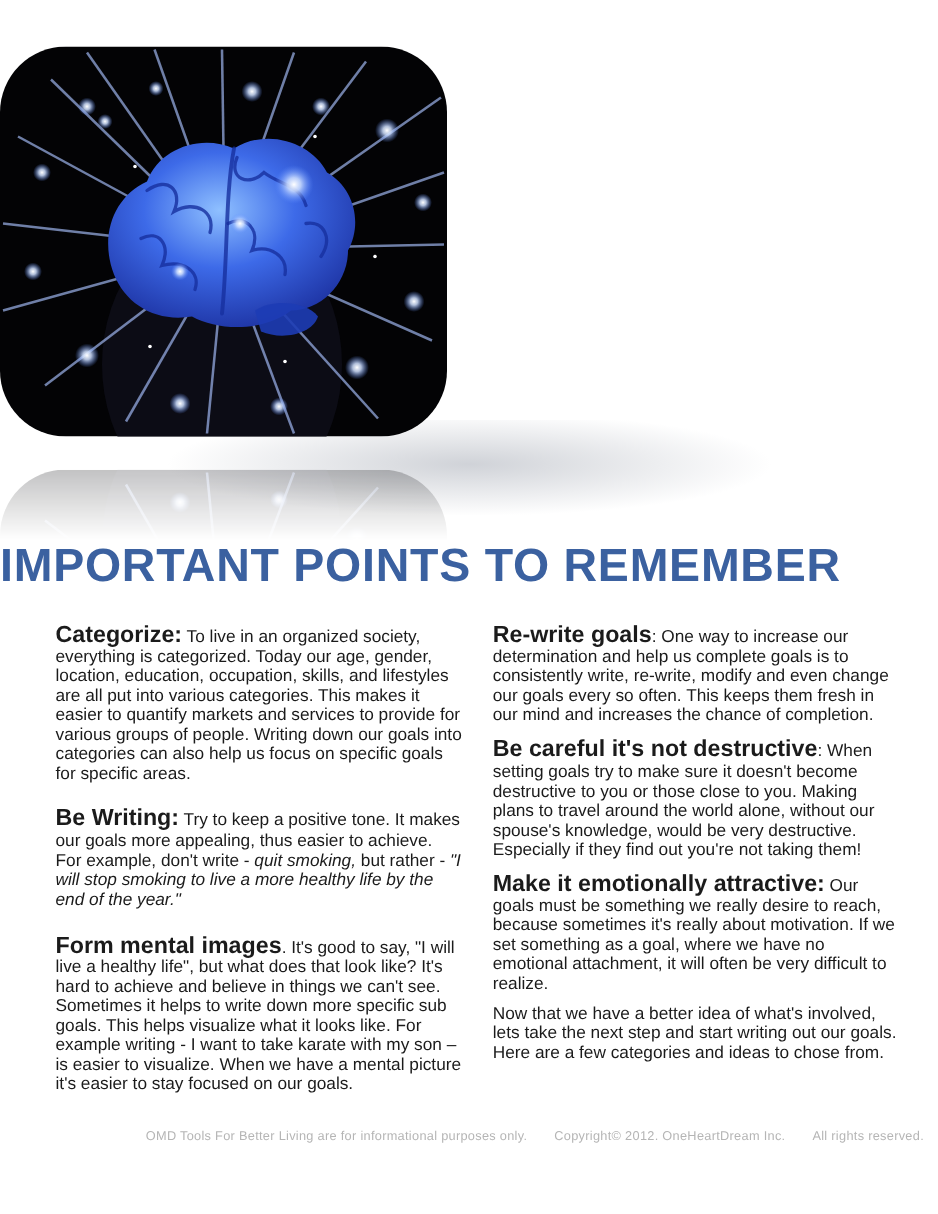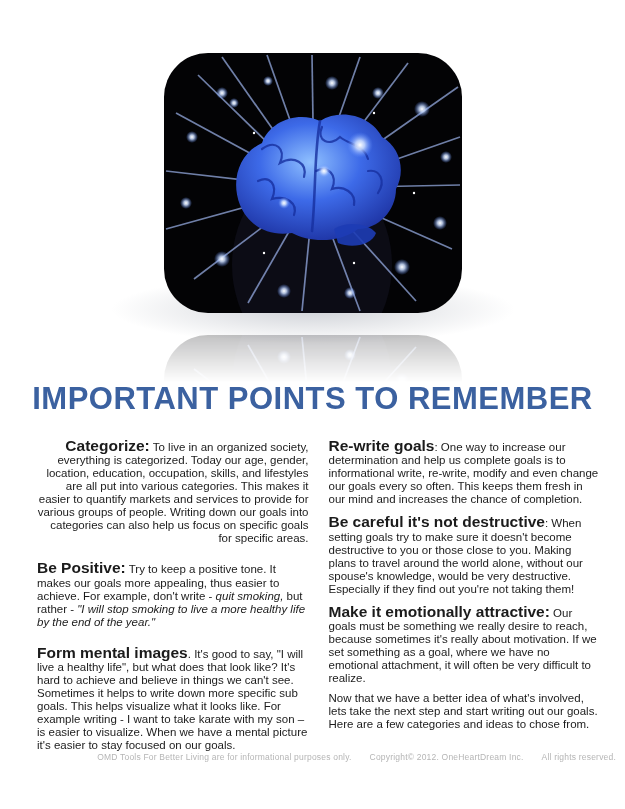--- a/index.html
+++ b/index.html
@@ -1,20 +1,20 @@
 <!DOCTYPE html>
 <html><head>
 <meta charset="utf-8">
 <style>
   html,body{margin:0;padding:0;}
   body{
     width:625px;height:809px;background:#ffffff;position:relative;overflow:hidden;
     font-family:"Liberation Sans",sans-serif;color:#1b1b1b;
   }
-  .hero-wrap{padding-top:53px;display:flex;flex-direction:column;align-items:center;position:relative;gap:22px;}
+  .hero-wrap{padding-top:31px;display:flex;flex-direction:column;align-items:flex-start;position:relative;gap:22px;}
   .halo{
     position:absolute;top:280px;left:50%;transform:translateX(-50%);
     width:560px;height:92px;z-index:0;
     background:radial-gradient(ellipse 50% 52% at 50% 32%, rgba(150,156,168,0.45), rgba(255,255,255,0) 72%);
   }
   .hero{width:298px;height:260px;position:relative;z-index:2;line-height:0;}
   .hero svg{display:block;}
   .reflection{
     width:298px;height:52px;overflow:hidden;opacity:0.28;position:relative;z-index:1;
     -webkit-mask-image:linear-gradient(to bottom, rgba(0,0,0,0.85), rgba(0,0,0,0) 92%);
@@ -22,21 +22,21 @@
     line-height:0;
   }
   .reflection svg{transform:scaleY(-1);display:block;}
   .page-title{
     position:relative;z-index:3;margin:-28px 0 0;text-align:center;
     font-size:31px;font-weight:bold;letter-spacing:0.5px;color:#3b61a0;line-height:36px;
   }
   .content{display:flex;gap:20px;padding:20px 25px 0 37px;position:relative;z-index:3;}
   .col{flex:1;min-width:0;}
   .para{font-size:11.5px;line-height:13px;margin:0 0 14px;}
-  .para.mb-lg{text-align:right;}
+  .para.mb-lg{}
   .para.mb-md{margin-bottom:15px;}
   .para.mb-sm{margin-bottom:7px;}
   .para.mb-0{margin-bottom:15px;}
   .lead{font-weight:bold;font-size:15.5px;line-height:1.12;}
   .lead-block{display:block;margin-bottom:2px;}
   .para em{}
   .footer{
     position:absolute;left:0;right:0;top:752px;text-align:right;
     font-size:8.5px;color:#b5b5b5;letter-spacing:0.2px;
   }
@@ -212,27 +212,27 @@
     </svg>
     </div>
 
   <h1 class="page-title" style="color: rgb(59, 97, 160);">IMPORTANT POINTS TO REMEMBER</h1>
 </div>
 
 <div class="content">
   <div class="col">
     <p class="para mb-lg"><span class="lead">Categorize:</span><span> To live in an organized society, everything is categorized. Today our age, gender, location, education, occupation, skills, and lifestyles are all put into various categories. This makes it easier to quantify markets and services to provide for various groups of people. Writing down our goals into categories can also help us focus on specific goals for specific areas.</span></p>
 
-    <p class="para mb-md"><span class="lead">Be Positive:</span><span> Try to keep a positive tone. It makes our goals more appealing, thus easier to achieve. For example, don't write - </span><em>quit smoking,</em><span> but rather - </span><em>"I will stop smoking to live a more healthy life by the end of the year."</em></p>
+    <p class="para mb-md"><span class="lead">Be Writing:</span><span> Try to keep a positive tone. It makes our goals more appealing, thus easier to achieve. For example, don't write - </span><em>quit smoking,</em><span> but rather - </span><em>"I will stop smoking to live a more healthy life by the end of the year."</em></p>
 
     <p class="para mb-0"><span class="lead">Form mental images</span><span>. It's good to say, "I will live a healthy life", but what does that look like? It's hard to achieve and believe in things we can't see. Sometimes it helps to write down more specific sub goals. This helps visualize what it looks like. For example writing - I want to take karate with my son – is easier to visualize. When we have a mental picture it's easier to stay focused on our goals.</span></p>
   </div>
 
   <div class="col">
-    <p class="para mb-sm"><span class="lead">Re-write goals</span><span>: One way to increase our determination and help us complete goals is to informational write, re-write, modify and even change our goals every so often.  This keeps them fresh in our mind and increases the chance of completion.</span></p>
+    <p class="para mb-sm"><span class="lead">Re-write goals</span><span>: One way to increase our determination and help us complete goals is to consistently write, re-write, modify and even change our goals every so often.  This keeps them fresh in our mind and increases the chance of completion.</span></p>
 
     <p class="para mb-sm"><span class="lead">Be careful it's not destructive</span><span>: When setting goals try to make sure it doesn't become destructive to you or those close to you. Making plans to travel around the world alone, without our spouse's knowledge, would be very destructive. Especially if they find out you're not taking them!</span></p>
 
     <p class="para mb-sm"><span class="lead">Make it emotionally attractive:</span><span> Our goals must be something we really desire to reach, because sometimes it's really about motivation. If we set something as a goal, where we have no emotional attachment, it will often be very difficult to realize.</span></p>
 
     <p class="para mb-0"><span>Now that we have a better idea of what's involved, lets take the next step and start writing out our goals. Here are a few categories and ideas to chose from.</span></p>
   </div>
 </div>
 
 <div class="footer">

